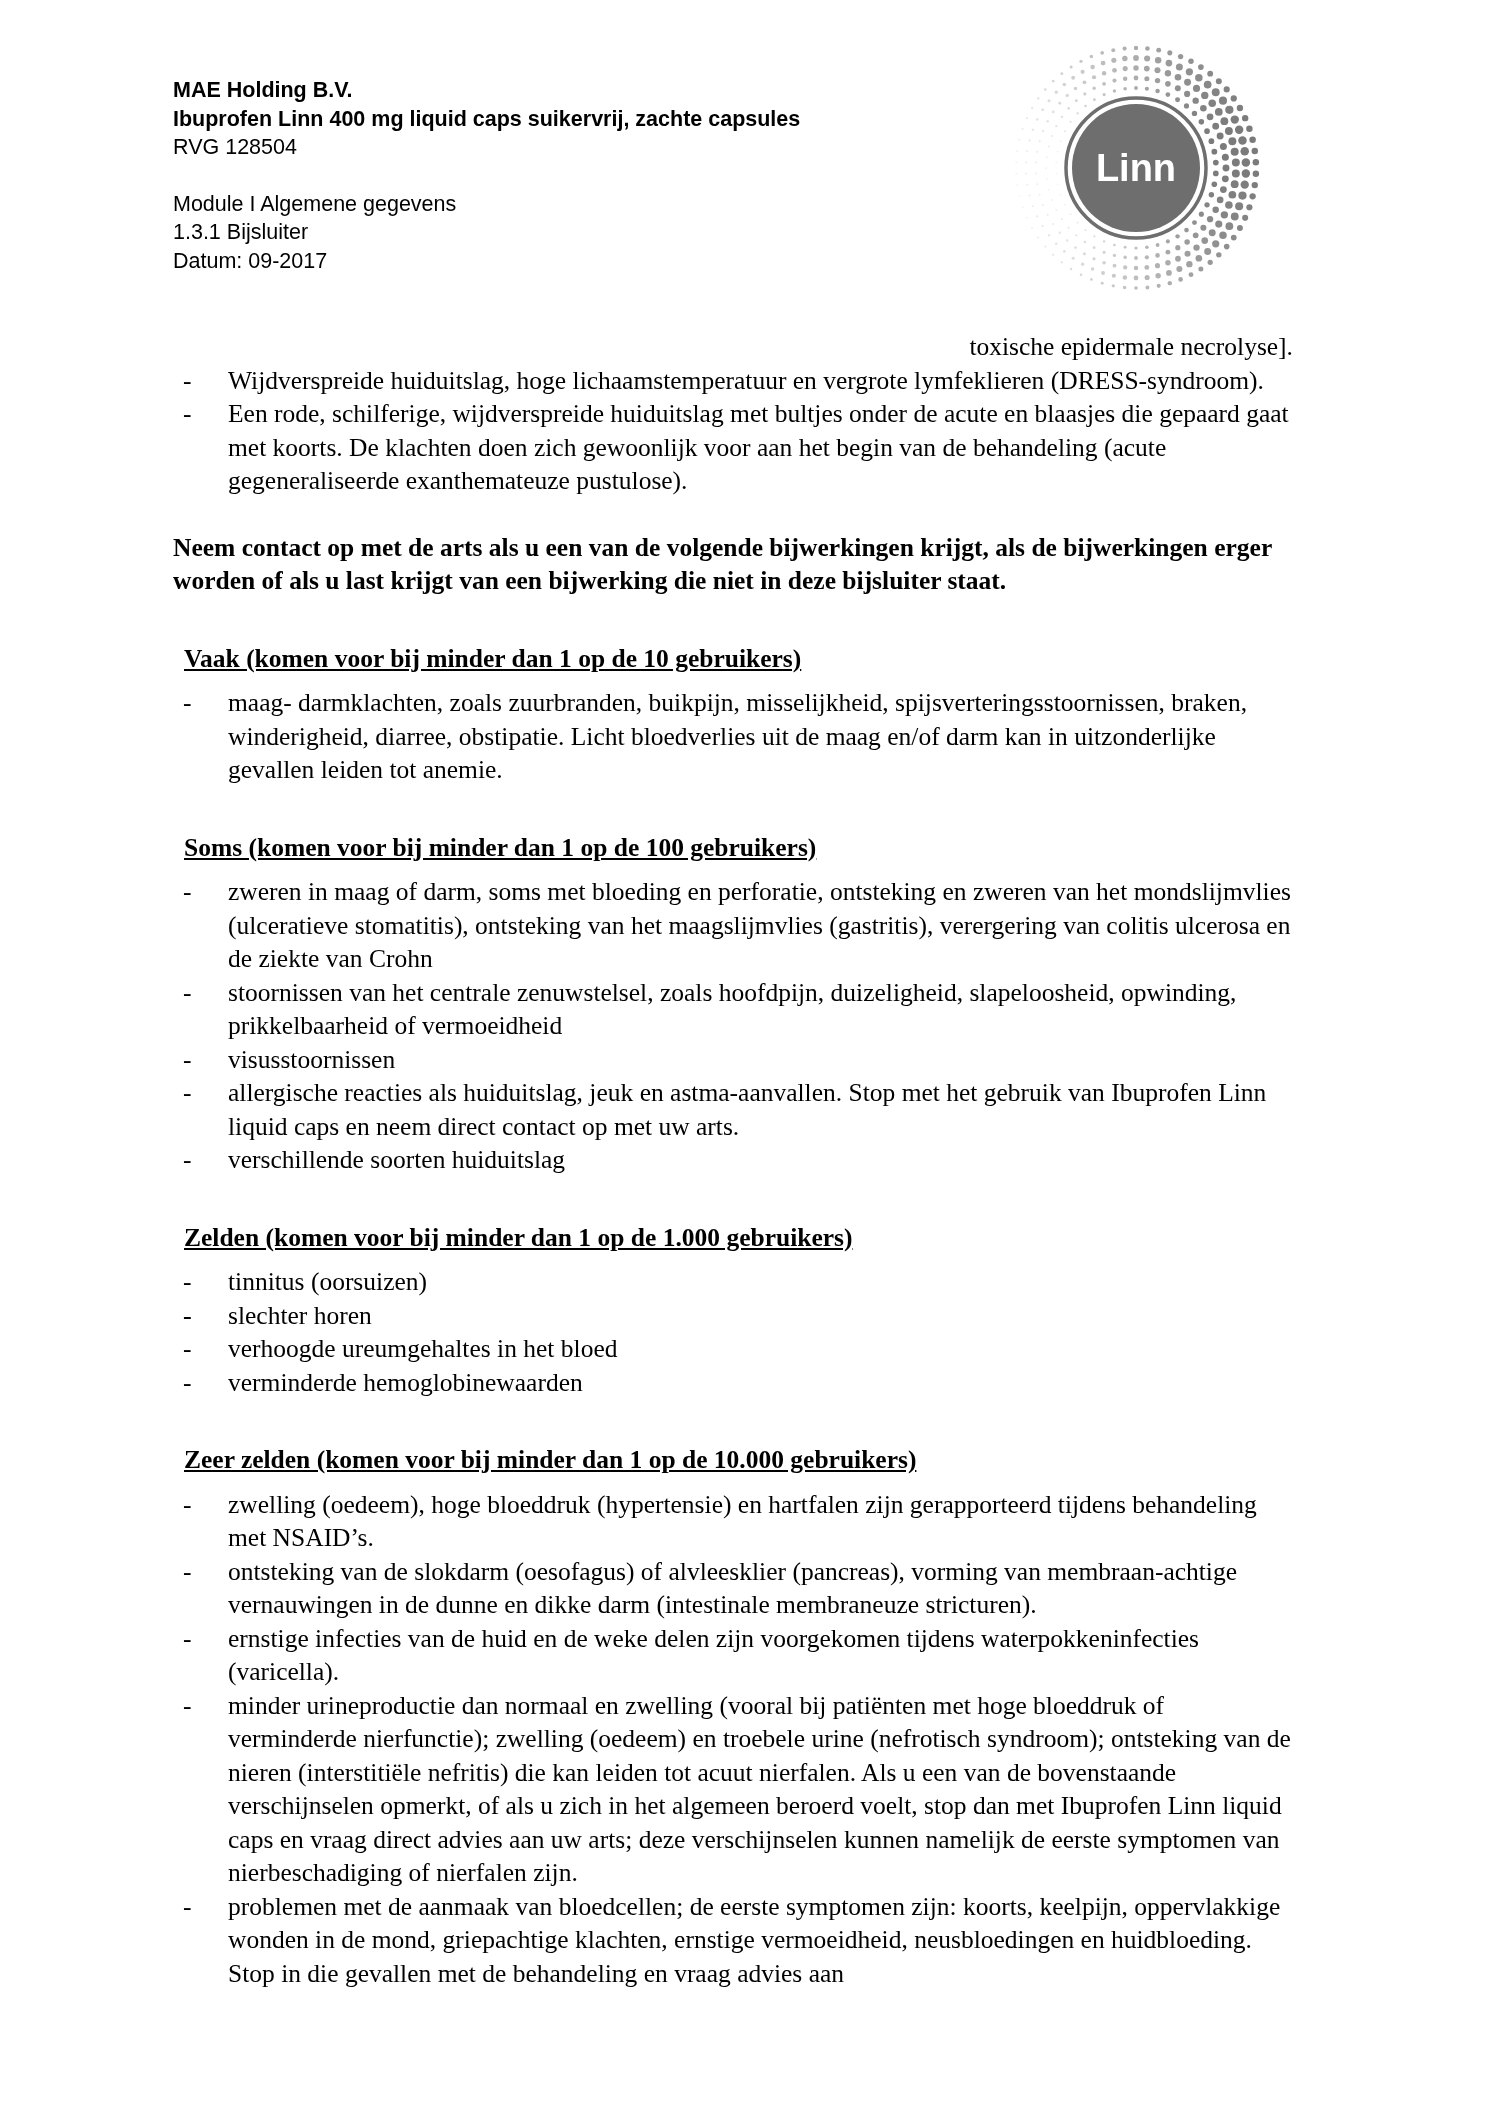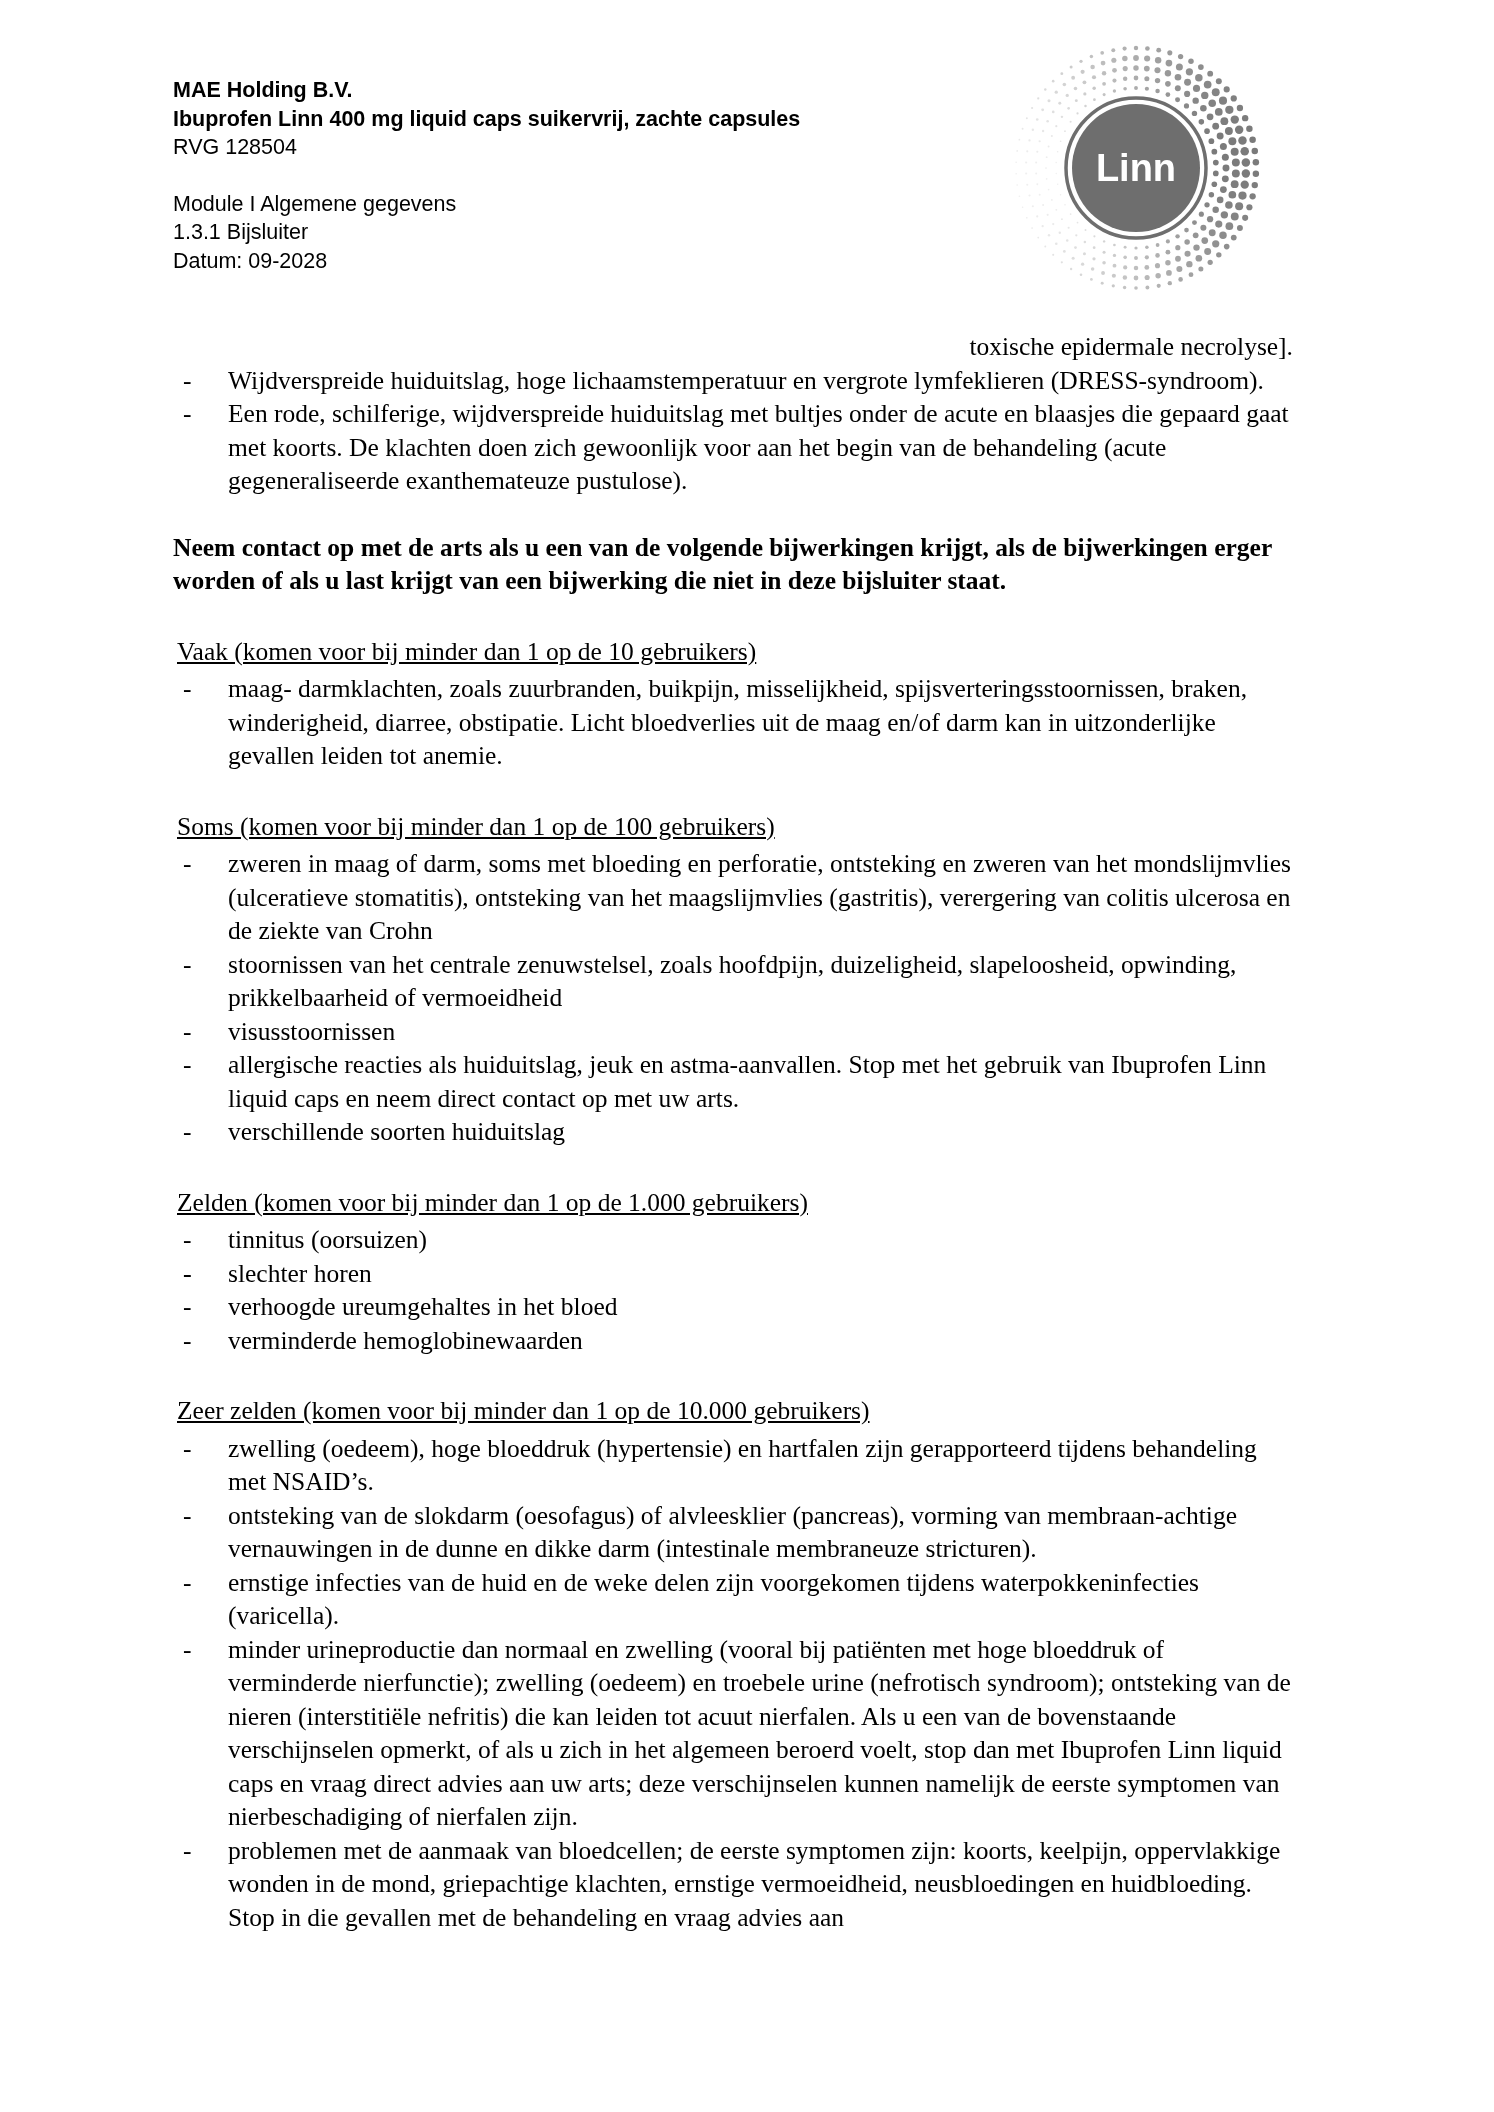--- a/index.html
+++ b/index.html
@@ -71,23 +71,23 @@
   }
   .para.plain {
     padding-left: 0;
   }
   .para.bold {
     font-weight: bold;
   }
   .spacer-md { height: 33px; }
 
   .heading {
-    margin: 4px;
+    margin: 11px;
     padding: 0;
-    font-weight: normal;
+    font-weight: bold;
     font-size: 25.5px;
     line-height: 33.5px;
     display: block;
   }
   .heading span.u {
     text-decoration: underline;
   }
 
   ul.bullets {
     list-style: none;
@@ -110,21 +110,21 @@
 
 <div class="page">
 
   <div class="header">
     <div class="line bold">MAE Holding B.V.</div>
     <div class="line bold">Ibuprofen Linn 400 mg liquid caps suikervrij, zachte capsules</div>
     <div class="line">RVG 128504</div>
     <div class="block2">
       <div class="line">Module I Algemene gegevens</div>
       <div class="line">1.3.1 Bijsluiter</div>
-      <div class="line">Datum: 09-2028</div>
+      <div class="line">Datum: 09-2017</div>
     </div>
   </div>
 
   <div class="logo-wrap">
     <svg width="252" height="252" viewBox="0 0 252 252">
       <g id="dot-rings">
           <circle cx="126.00" cy="46.00" r="1.95" fill="#7a7a7a" fill-opacity="0.629"></circle>
           <circle cx="136.89" cy="46.75" r="2.10" fill="#7a7a7a" fill-opacity="0.687"></circle>
           <circle cx="147.58" cy="48.97" r="2.24" fill="#7a7a7a" fill-opacity="0.744"></circle>
           <circle cx="157.87" cy="52.62" r="2.37" fill="#7a7a7a" fill-opacity="0.796"></circle>

